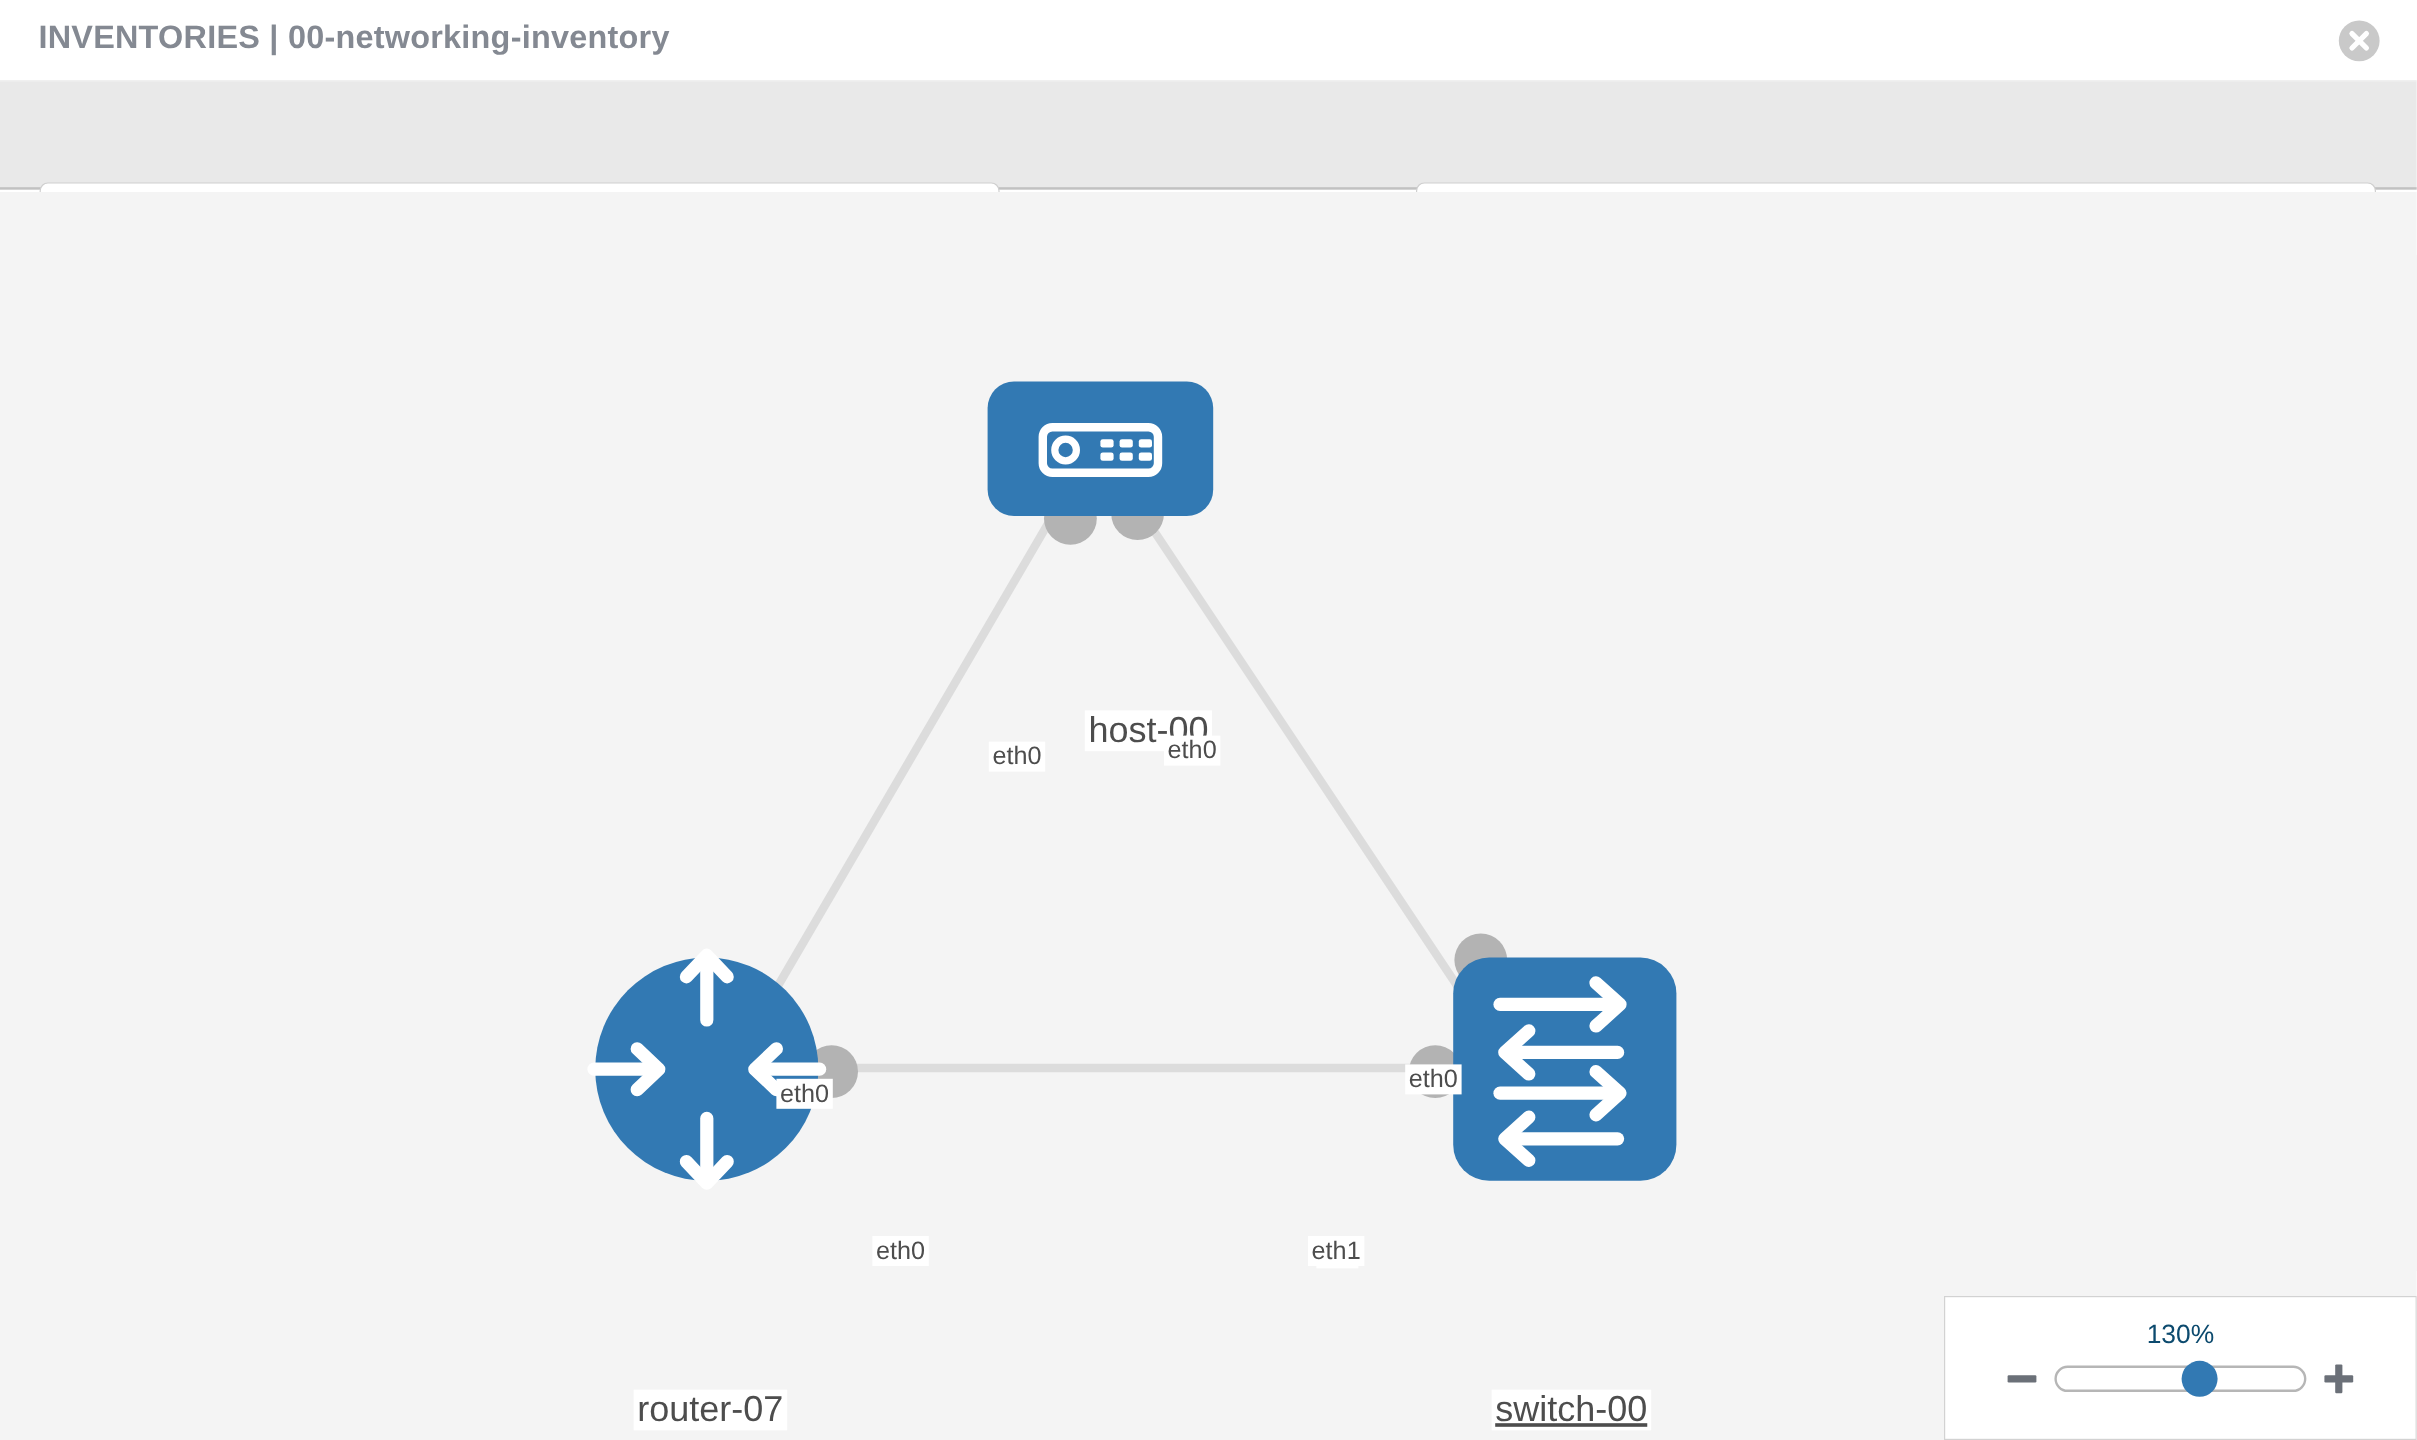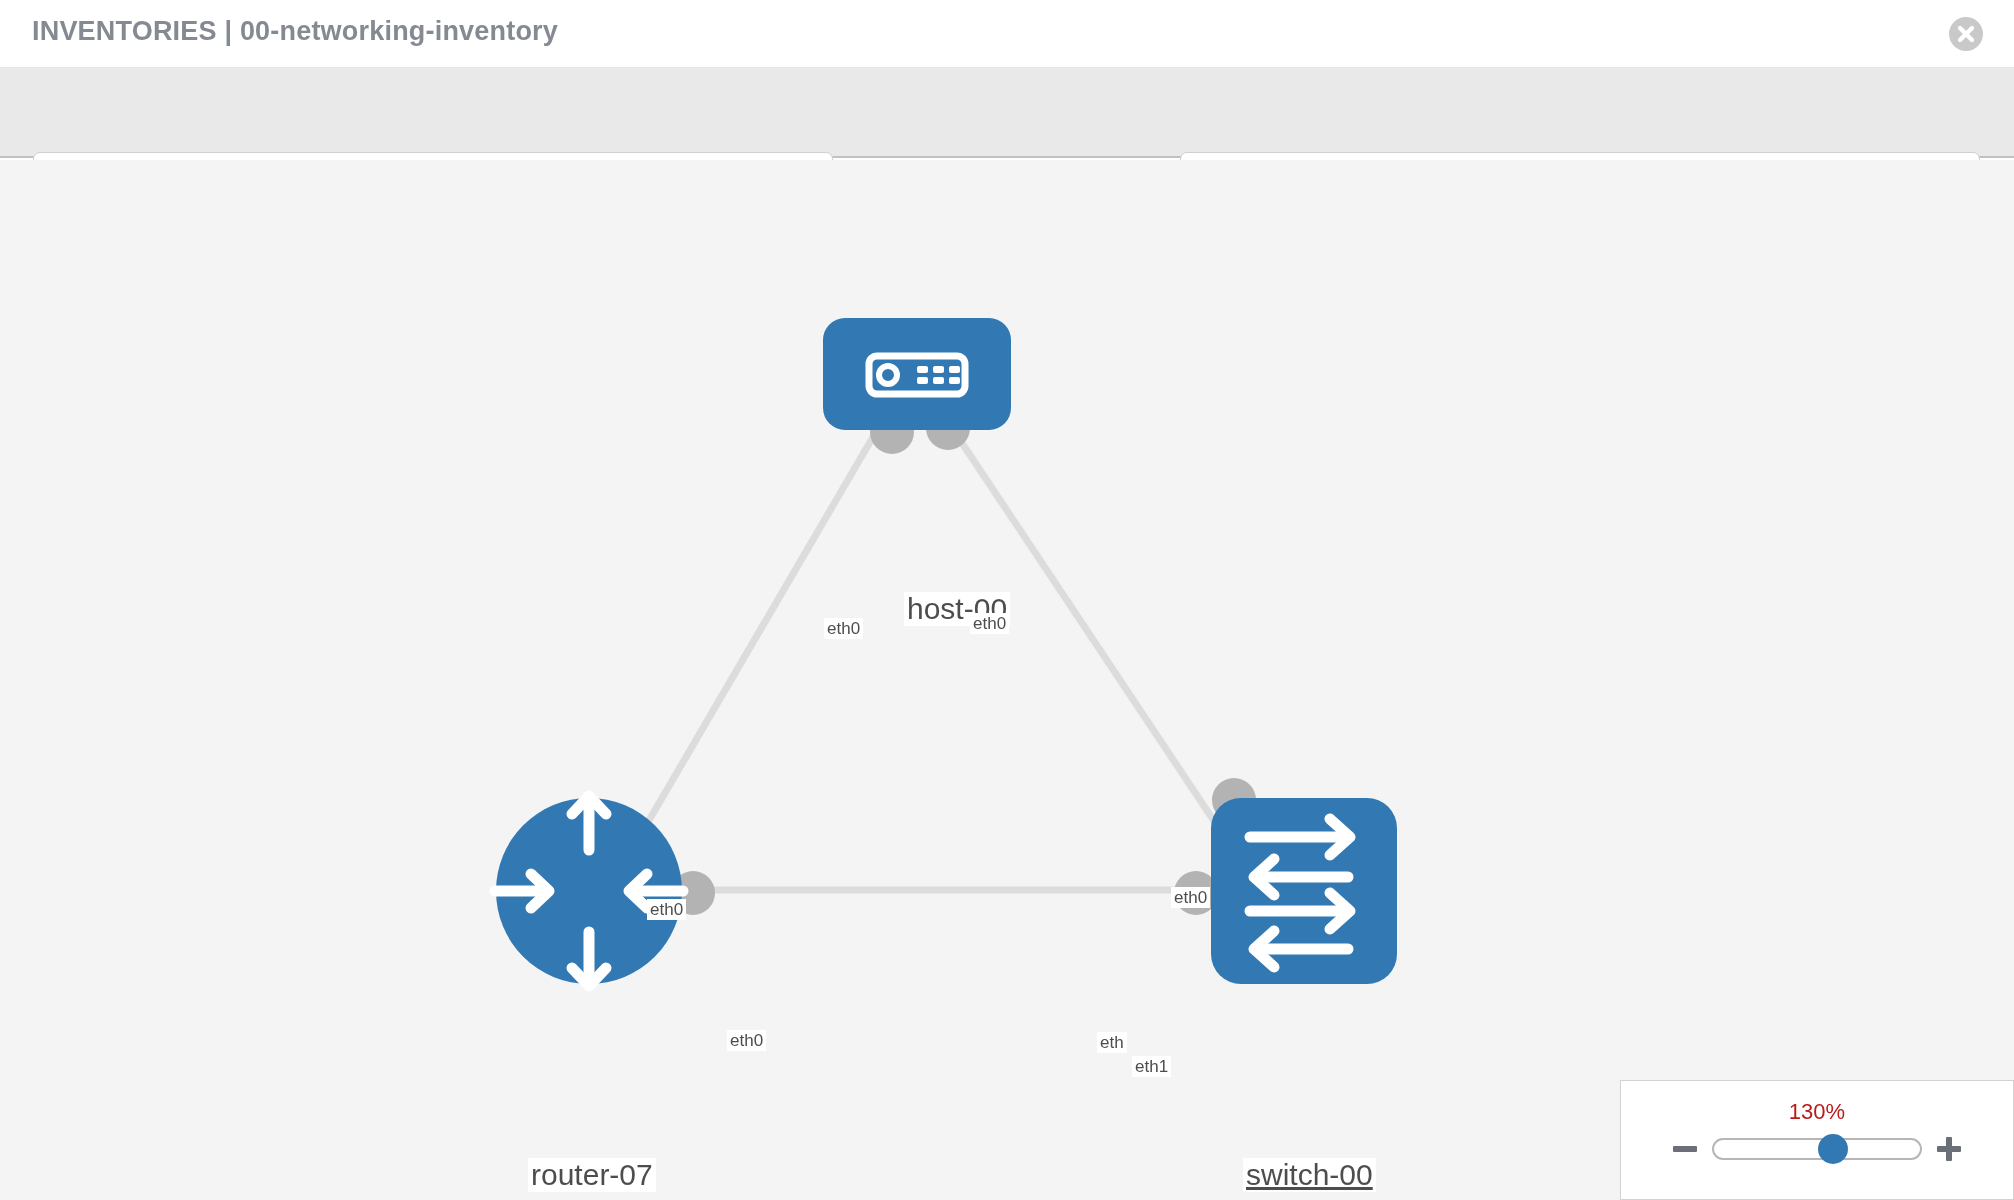--- a/index.html
+++ b/index.html
@@ -86,34 +86,34 @@
   
   .glabel {
     position: absolute;
     background: #ffffff;
     color: #4d4d4d;
     white-space: nowrap;
     line-height: 1;
     padding: 2px 3px;
   }
   .node-label { font-size: 30px; }
-  .if-label   { font-size: 17px; }
+  .if-label   { font-size: 21px; }
 
   
   .zoom-panel {
     position: absolute;
     left: 1620px; top: 1080px;
     width: 394px; height: 120px;
     background: #ffffff;
     border: 1px solid #d2d2d2;
   }
   .zoom-value {
     position: absolute; top: 18px; left: 0; width: 100%;
     text-align: center;
-    font-size: 22px; color: #b91c1c;
+    font-size: 22px; color: #0c4a6e;
   }
   .zoom-row {
     position: absolute; top: 55px; left: 0; width: 100%;
     display: flex; align-items: center; justify-content: center;
     gap: 14px;
   }
   .zbtn {
     position: relative;
     width: 26px; height: 26px;
     cursor: pointer; flex: none;
@@ -256,21 +256,21 @@
     <div class="glabel node-label" style="left:904px; top:432px;">host-00</div>
     <div class="glabel node-label" style="left:528px; top:998px;">router-07</div>
     <div class="glabel node-label" style="left:1243px; top:998px;text-decoration:underline;">switch-00</div>
 
     <div class="glabel if-label" style="left:824px; top:458px;">eth0</div>
     <div class="glabel if-label" style="left:970px; top:453px;">eth0</div>
     <div class="glabel if-label" style="left:647px; top:739px;">eth0</div>
     <div class="glabel if-label" style="left:1171px; top:727px;">eth0</div>
     <div class="glabel if-label" style="left:727px; top:870px;">eth0</div>
     <div class="glabel if-label" style="left:1097px; top:872px;">eth</div>
-    <div class="glabel if-label" style="left:1132px; top:870px;margin-top:26px;">eth1</div>
+    <div class="glabel if-label" style="left:1090px; top:870px;">eth1</div>
   </div>
 
   <div class="zoom-panel">
     <div class="zoom-value">130%</div>
     <div class="zoom-row">
       <div class="zbtn">
         <span class="bar-h"></span>
       </div>
       <div class="zoom-track">
         <div class="zoom-thumb" id="zoom-thumb" style="left: 58%;"></div>

